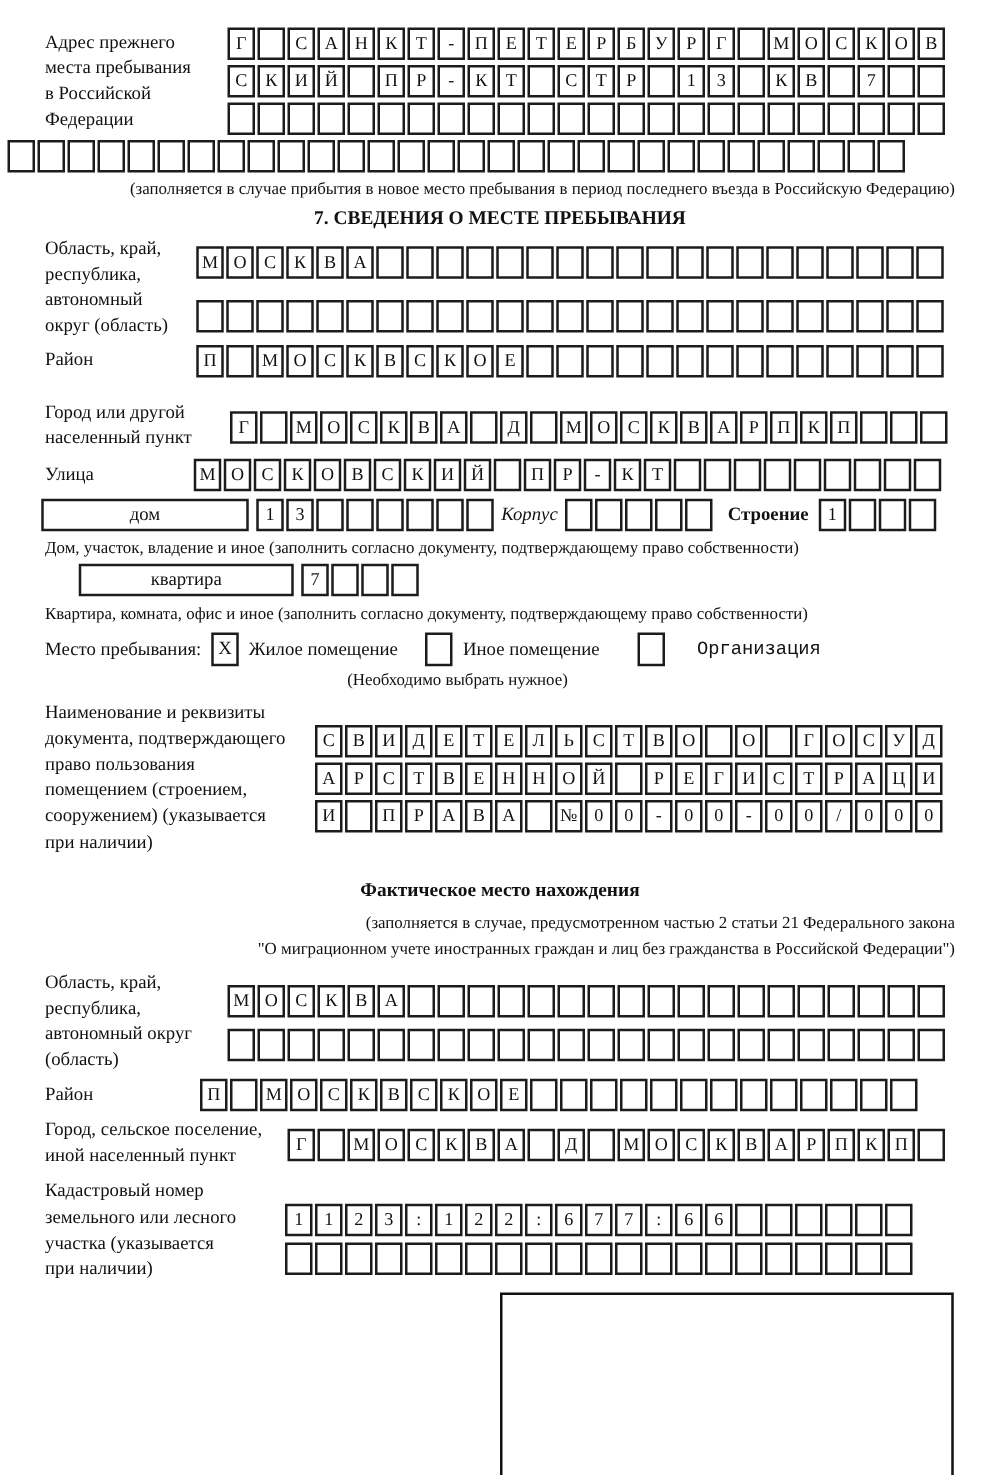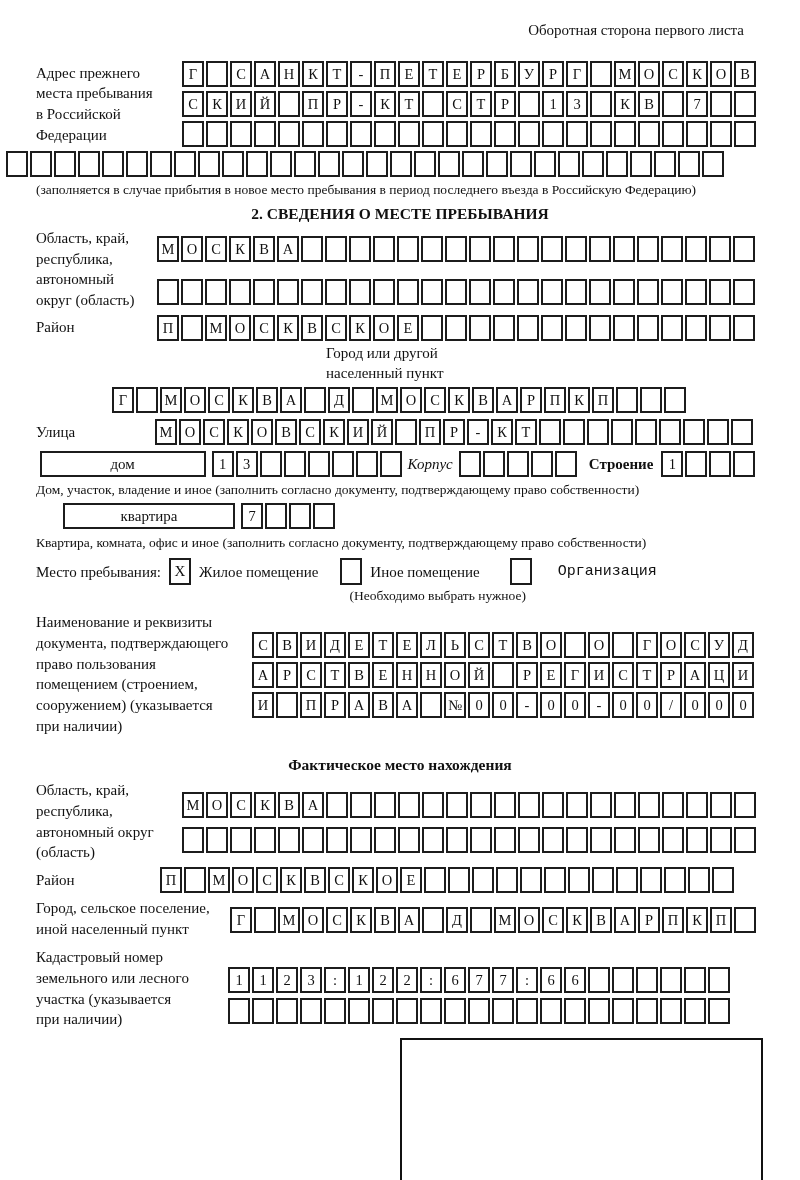--- a/index.html
+++ b/index.html
@@ -19,21 +19,21 @@
   .cells { display:flex; }
   .cell {
     width:22px; min-width:22px; height:26px; box-sizing:border-box;
     border:2px solid #1c1c1c; margin-right:2px; background:#fff;
     display:inline-flex; align-items:center; justify-content:center;
     font-size:14.5px; line-height:1;
   }
   .rowgap { margin-top:4px; }
 
   .note { font-size:13.5px; }
-  .center { text-align:left; }
+  .center { text-align:right; }
   .sec-title { font-size:15.5px; font-weight:bold; text-align:center; margin-top:7px; }
 
   .wlbl-146 { width:146px; } .wlbl-121 { width:121px; } .wlbl-119 { width:119px; }
   .wlbl-148 { width:148px; } .wlbl-216 { width:216px; } .wlbl-194 { width:194px; }
   .wlbl-192 { width:192px; } .wlbl-124 { width:124px; }
 
   .labelbox {
     box-sizing:border-box; height:26px; border:2px solid #1c1c1c;
     display:inline-flex; align-items:center; justify-content:center;
     font-size:15px; margin-right:6px;
@@ -49,21 +49,20 @@
     box-sizing:border-box; width:363px; height:175px;
     border:2.5px solid #111; margin-left:364px; margin-top:8px;
   }
   .fullrow { margin-left:-30px; margin-top:4px; }
 </style>
 </head>
 <body>
 
 <div class="page">
 
-  <div class="header-note">Оборотная сторона первого листа</div>
 
   <div class="frow">
     <div class="lbl lines wlbl-146">Адрес прежнего
 места пребывания
 в Российской
 Федерации</div>
     <div class="gridcol">
       <div class="cells">
           <span class="cell">Г</span>
           <span class="cell"></span>
@@ -171,21 +170,21 @@
       <span class="cell"></span>
       <span class="cell"></span>
       <span class="cell"></span>
       <span class="cell"></span>
       <span class="cell"></span>
       <span class="cell"></span>
       <span class="cell"></span>
     </div>
   <div class="note center" style="margin-top:5px;">(заполняется в случае прибытия в новое место пребывания в период последнего въезда в Российскую Федерацию)</div>
 
-  <div class="sec-title">2. СВЕДЕНИЯ О МЕСТЕ ПРЕБЫВАНИЯ</div>
+  <div class="sec-title">7. СВЕДЕНИЯ О МЕСТЕ ПРЕБЫВАНИЯ</div>
 
   <div class="frow" style="margin-top:5px;">
     <div class="lbl lines wlbl-121">Область, край,
 республика,
 автономный
 округ (область)</div>
     <div class="gridcol" style="padding-top:2px;">
       <div class="cells">
           <span class="cell">М</span>
           <span class="cell">О</span>
@@ -267,21 +266,21 @@
         <span class="cell"></span>
         <span class="cell"></span>
         <span class="cell"></span>
         <span class="cell"></span>
         <span class="cell"></span>
         <span class="cell"></span>
         <span class="cell"></span>
       </div>
   </div>
 
-  <div class="frow" style="margin-top:2px;flex-direction:column;">
+  <div class="frow" style="margin-top:18px;">
     <div class="lbl lines wlbl-148">Город или другой
 населенный пункт</div>
     <div class="cells" style="margin-top:3px;">
         <span class="cell">Г</span>
         <span class="cell"></span>
         <span class="cell">М</span>
         <span class="cell">О</span>
         <span class="cell">С</span>
         <span class="cell">К</span>
         <span class="cell">В</span>
@@ -329,21 +328,21 @@
         <span class="cell"></span>
         <span class="cell"></span>
         <span class="cell"></span>
         <span class="cell"></span>
         <span class="cell"></span>
         <span class="cell"></span>
         <span class="cell"></span>
       </div>
   </div>
 
-  <div class="frow" style="margin-top:6px; align-items:center;justify-content:center;">
+  <div class="frow" style="margin-top:6px; align-items:center;">
     <span class="labelbox" style="width:166px; margin-left:-3px;">дом</span>
     <span class="cells">
         <span class="cell">1</span>
         <span class="cell">3</span>
         <span class="cell"></span>
         <span class="cell"></span>
         <span class="cell"></span>
         <span class="cell"></span>
         <span class="cell"></span>
         <span class="cell"></span>
@@ -379,21 +378,21 @@
 
   <div class="frow" style="margin-top:7px; align-items:center;">
     <span class="inline-lbl">Место пребывания:</span>
     <span class="cbox">X</span>
     <span class="inline-lbl">Жилое помещение</span>
     <span class="cbox" style="margin-left:22px;"></span>
     <span class="inline-lbl">Иное помещение</span>
     <span class="cbox" style="margin-left:30px;"></span>
     <span class="inline-lbl" style="margin-left:18px;font-family:Liberation Mono, monospace;">Организация</span>
   </div>
-  <div class="note" style="margin-top:3px; width:320px; margin-left:170px; text-align:right;">(Необходимо выбрать нужное)</div>
+  <div class="note" style="margin-top:3px; width:320px; margin-left:170px; text-align:center;">(Необходимо выбрать нужное)</div>
 
   <div class="frow" style="margin-top:8px;">
     <div class="lbl lines wlbl-216">Наименование и реквизиты
 документа, подтверждающего
 право пользования
 помещением (строением,
 сооружением) (указывается
 при наличии)</div>
     <div class="gridcol" style="padding-top:2px;">
       <div class="cells">
@@ -462,20 +461,22 @@
           <span class="cell">0</span>
           <span class="cell">/</span>
           <span class="cell">0</span>
           <span class="cell">0</span>
           <span class="cell">0</span>
         </div>
     </div>
   </div>
 
   <div class="sec-title" style="margin-top:20px;">Фактическое место нахождения</div>
+  <div class="note center lines" style="margin-top:6px; line-height:1.55;">(заполняется в случае, предусмотренном частью 2 статьи 21 Федерального закона
+"О миграционном учете иностранных граждан и лиц без гражданства в Российской Федерации")</div>
 
   <div class="frow" style="margin-top:6px;">
     <div class="lbl lines wlbl-146">Область, край,
 республика,
 автономный округ
 (область)</div>
     <div class="gridcol" style="padding-top:2px;">
       <div class="cells">
           <span class="cell">М</span>
           <span class="cell">О</span>

